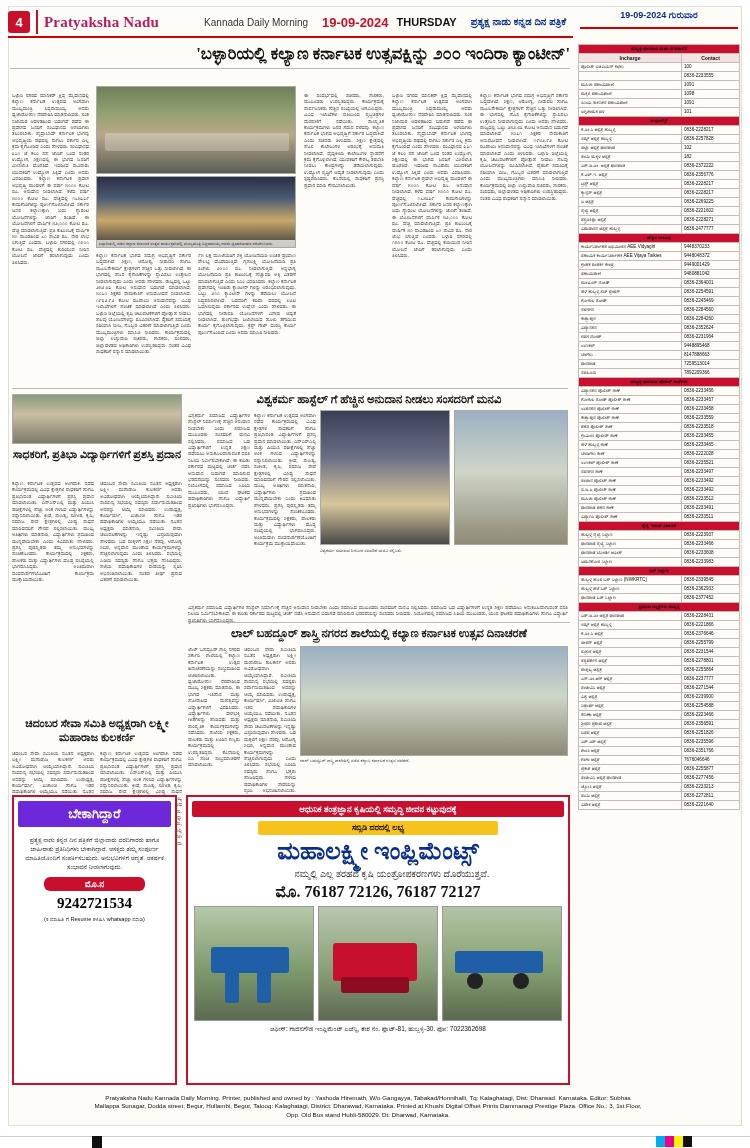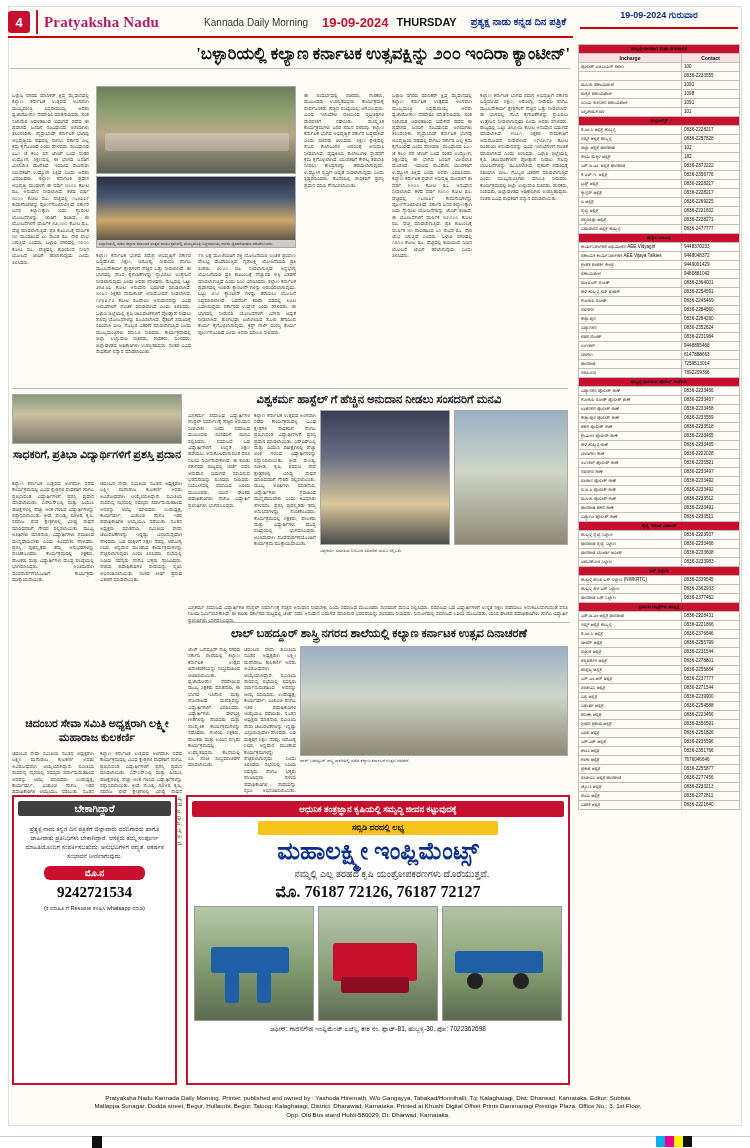--- a/index.html
+++ b/index.html
@@ -67,21 +67,21 @@
   .ad-imgs{ display:flex; gap:4px; margin:5px 6px 0 6px; height:115px; }
   .ad-imgs > div{ flex:1; border:1px solid #999; position:relative; overflow:hidden; }
   .impl1{ background:linear-gradient(180deg,#b6c9a8 0%,#7f9a6e 55%,#5c6b50 100%); }
   .impl2{ background:linear-gradient(180deg,#b9c7ae 0%,#8aa079 55%,#5d6a52 100%); }
   .impl3{ background:linear-gradient(180deg,#b3c4a6 0%,#86a072 55%,#5a6a4f 100%); }
   .blob{ position:absolute; border-radius:3px; }
   .ad-foot{ text-align:center; font-size:6.5px; color:#111; margin-top:4px; }
 
   
   .wanted{ position:absolute; left:12px; top:795px; width:165px; height:290px; border:2px solid #c8102e; background:#fff; }
-  .wanted-h{ margin:4px; height:15px; background:#404040; color:#fff; font-size:10px; font-weight:bold; display:flex; align-items:center; justify-content:center; border-radius:2px;}
+  .wanted-h{ margin:4px; height:26px; background:#6d28d9; color:#fff; font-size:13px; font-weight:bold; display:flex; align-items:center; justify-content:center; border-radius:2px;}
   .wanted-b{ font-size:6.2px; line-height:9px; padding:4px 6px; text-align:center; color:#111; }
   .wanted-phoneh{ margin:2px 30px 0 30px; height:14px; background:#c8102e; color:#fff; font-size:9px; font-weight:bold; display:flex; align-items:center; justify-content:center; border-radius:6px;}
   .wanted-phone{ text-align:center; font-family:"Liberation Serif", serif; font-weight:bold; font-size:15px; margin-top:4px; }
   .wanted-note{ text-align:center; font-size:5.6px; margin-top:4px; color:#111; }
 
   
   .dir{ position:absolute; left:578px; top:44px; width:162px; }
   .dir table{ width:100%; border-collapse:collapse; }
   .dir td{ border:1px solid #c9b9b9; font-size:4.6px; padding:1px 2px; color:#111; line-height:6px; }
   .dir td.val{ text-align:left; white-space:nowrap; width:58px; }

